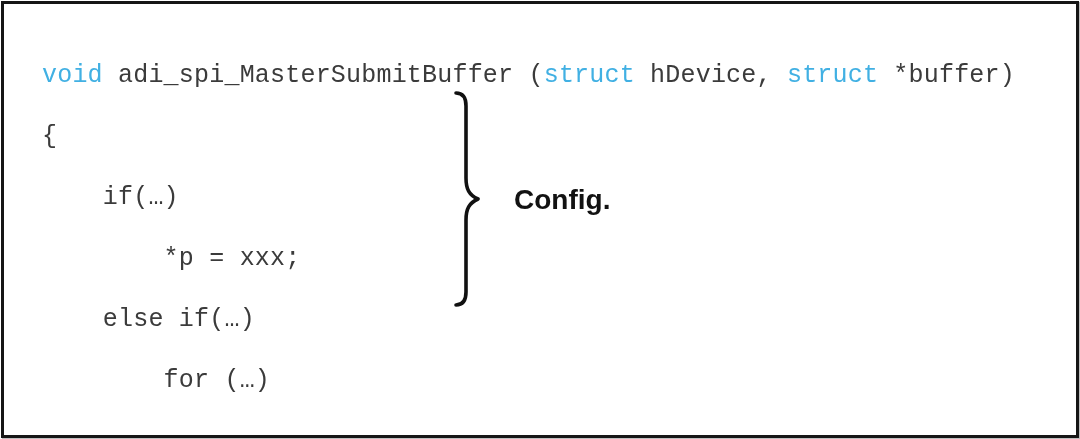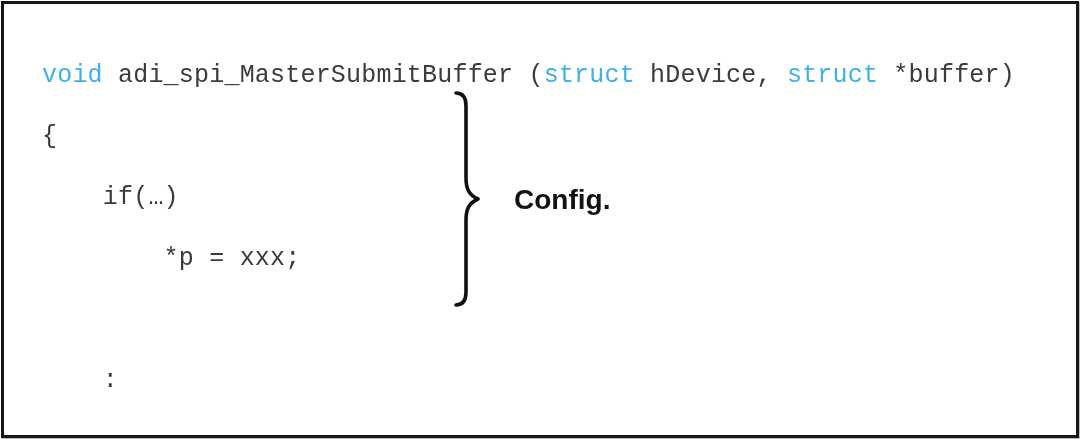--- a/index.html
+++ b/index.html
@@ -65,20 +65,22 @@
 </head>
 <body>
 
 <div class="frame">
 
   <div class="code-block">
     <div class="code-line"><span class="kw">void</span><span> adi_spi_MasterSubmitBuffer (</span><span class="kw">struct</span><span> hDevice, </span><span class="kw">struct</span><span> *buffer)</span></div>
     <div class="code-line"><span>{</span></div>
     <div class="code-line"><span>    if(…)</span></div>
     <div class="code-line"><span>        *p = xxx;</span></div>
+    <div class="code-line"><span>    else if(…)</span></div>
+    <div class="code-line"><span>        for (…)</span></div>
     <div class="code-line"><span></span></div>
     <div class="code-line"><span>    :</span></div>
     <div class="code-line"><span></span></div>
     <div class="code-line"><span>}</span></div>
   </div>
 
   <svg class="brace-svg" viewBox="0 0 32 220" aria-hidden="true">
     <path d="M 5,4 C 12,4 15,9 15,17 L 15,89 C 15,100 18,106 27,110 C 18,114 15,120 15,131 L 15,203 C 15,211 12,216 5,216"></path>
   </svg>
 

